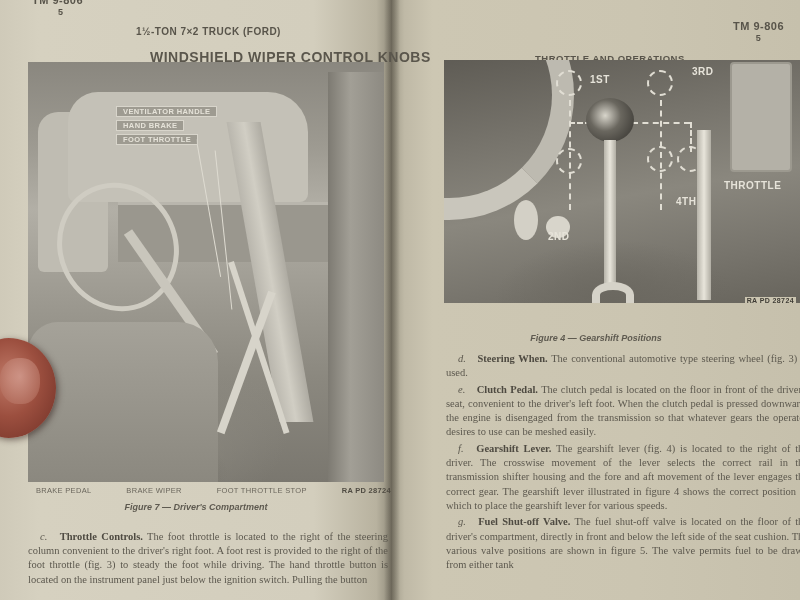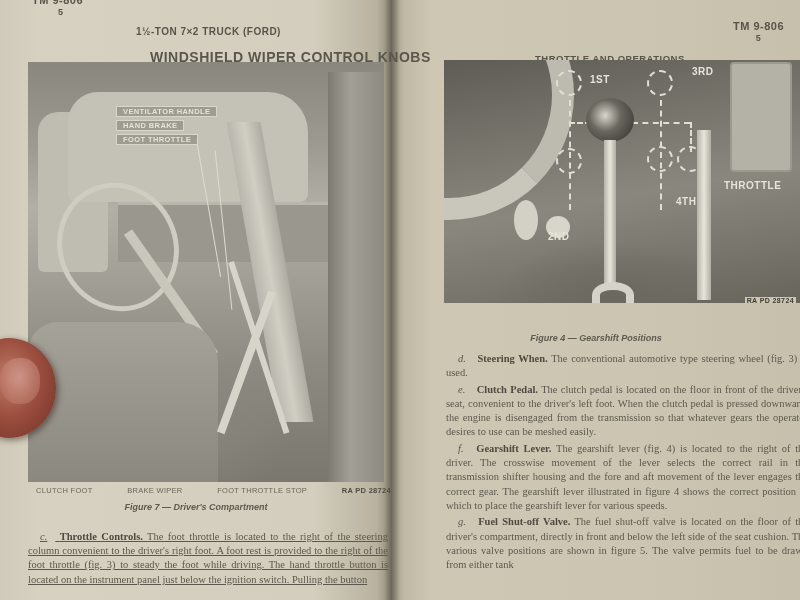--- a/index.html
+++ b/index.html
@@ -48,21 +48,21 @@
   .fig3 .label-box { position: absolute; left: 88px; font-family: "Liberation Sans", sans-serif; font-size: 7.5px; font-weight: bold; color: #e6e3d9; letter-spacing: 0.4px; border: 1px solid #d8d5cb; padding: 0 6px; background: rgba(120,117,108,0.5); }
   .fig3 .leader { position: absolute; width: 1px; background: #dedbd1; }
 
   .fig3-callouts { position: absolute; left: 36px; top: 486px; width: 355px; display: flex; justify-content: space-between; font-family: "Liberation Sans", sans-serif; font-size: 7.5px; color: #6a665c; letter-spacing: 0.3px; }
   .fig3-callouts .ra { font-weight: bold; color: #4f4b42; }
   .fig3-caption { position: absolute; left: 0; width: 392px; top: 502px; text-align: center; font-family: "Liberation Sans", sans-serif; font-style: italic; font-weight: bold; font-size: 9px; color: #5e5a50; }
 
   .body-text { position: absolute; font-size: 10.5px; line-height: 14.2px; color: #5c584e; text-align: justify; }
   .body-text .lead { font-weight: bold; color: #4e4a41; }
   .body-text .letter { font-style: italic; margin-right: 8px; }
-  .left-text { left: 28px; top: 530px; width: 360px; text-decoration: underline; }
+  .left-text { left: 28px; top: 530px; width: 360px; }
 
   
   .tm-right { position: absolute; left: 733px; top: 20px; font-size: 11px; line-height: 12px; text-align: center; }
   .running-title-right { position: absolute; left: 535px; top: 53px; font-size: 9.5px; }
 
   .fig4 {
     position: absolute; left: 444px; top: 60px; width: 356px; height: 243px;
     background:
       radial-gradient(ellipse 120px 60px at 170px 240px, #6b6860 0%, rgba(0,0,0,0) 100%),
       linear-gradient(170deg, #5f5c55 0%, #77746c 30%, #8a877e 55%, #77746c 80%, #67645c 100%);
@@ -120,21 +120,21 @@
   <div class="lever" style="left:200px; top:200px; height:180px; transform:rotate(-18deg);"></div>
   <div class="lever" style="left:240px; top:230px; height:150px; transform:rotate(20deg); width:8px;"></div>
   <div class="leader" style="left:180px; top:76px; height:140px; transform:rotate(-10deg);"></div>
   <div class="leader" style="left:195px; top:88px; height:160px; transform:rotate(-6deg);"></div>
   <div class="label-box" style="top:44px;">VENTILATOR HANDLE</div>
   <div class="label-box" style="top:58px;text-align:right;">HAND BRAKE</div>
   <div class="label-box" style="top:72px;">FOOT THROTTLE</div>
 </div>
 
 <div class="fig3-callouts">
-  <span>CLUTCH FOOT</span>
+  <span>BRAKE PEDAL</span>
   <span>BRAKE WIPER</span>
   <span>FOOT THROTTLE STOP</span>
   <span class="ra">RA PD 28724</span>
 </div>
 <div class="fig3-caption">Figure 7 — Driver's Compartment</div>
 
 <div class="body-text left-text">
   <p style="text-indent:12px;">
     <span class="letter">c.</span>
     <span class="lead">Throttle Controls.</span>

